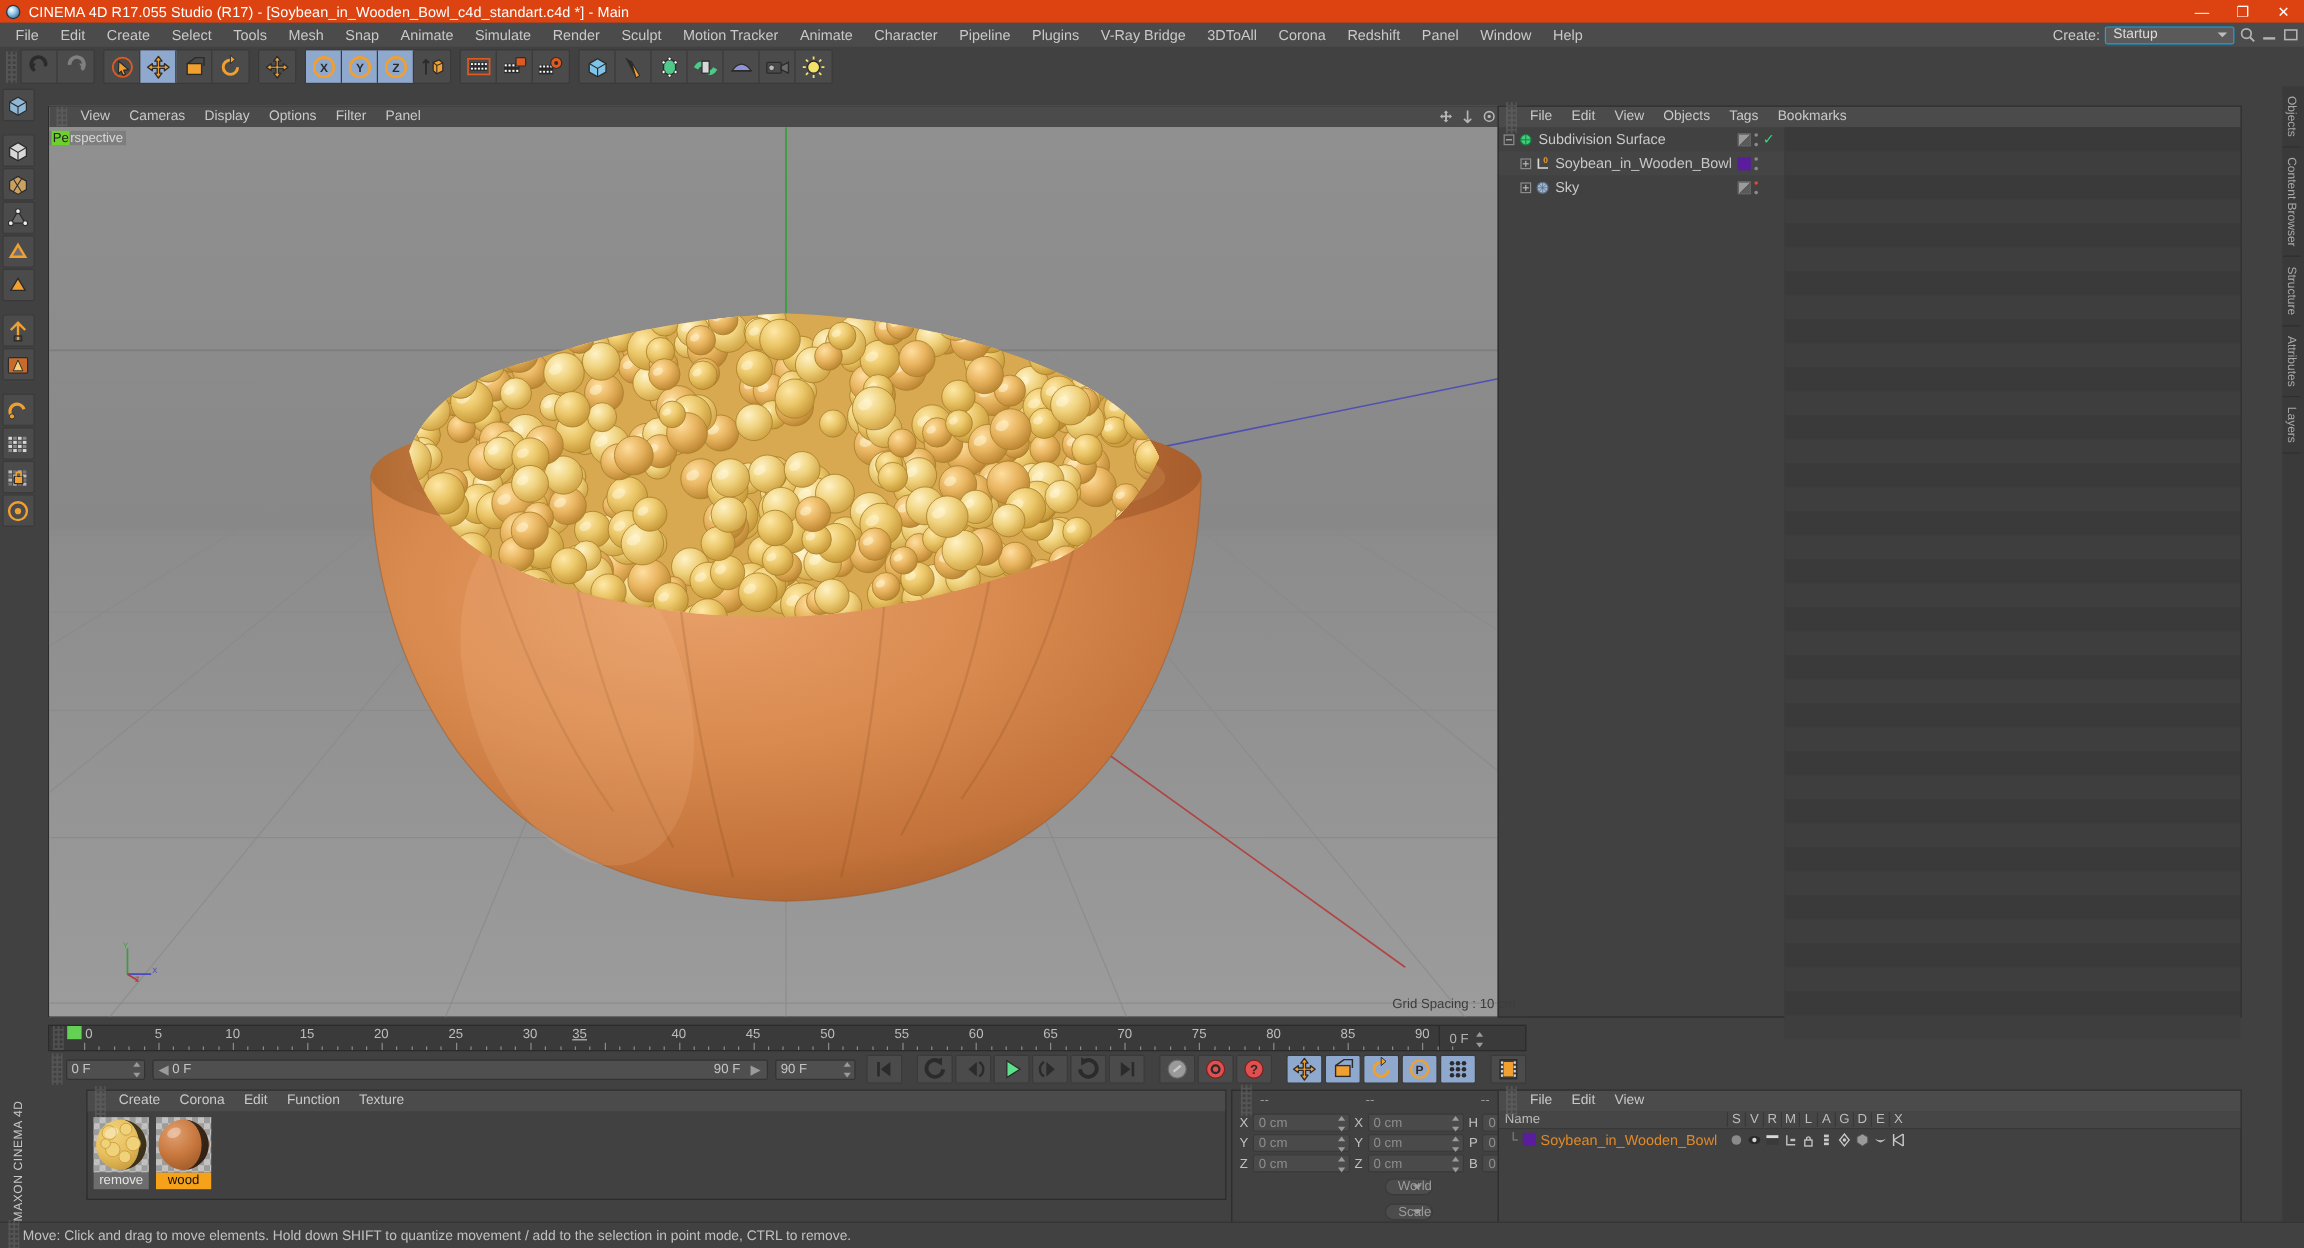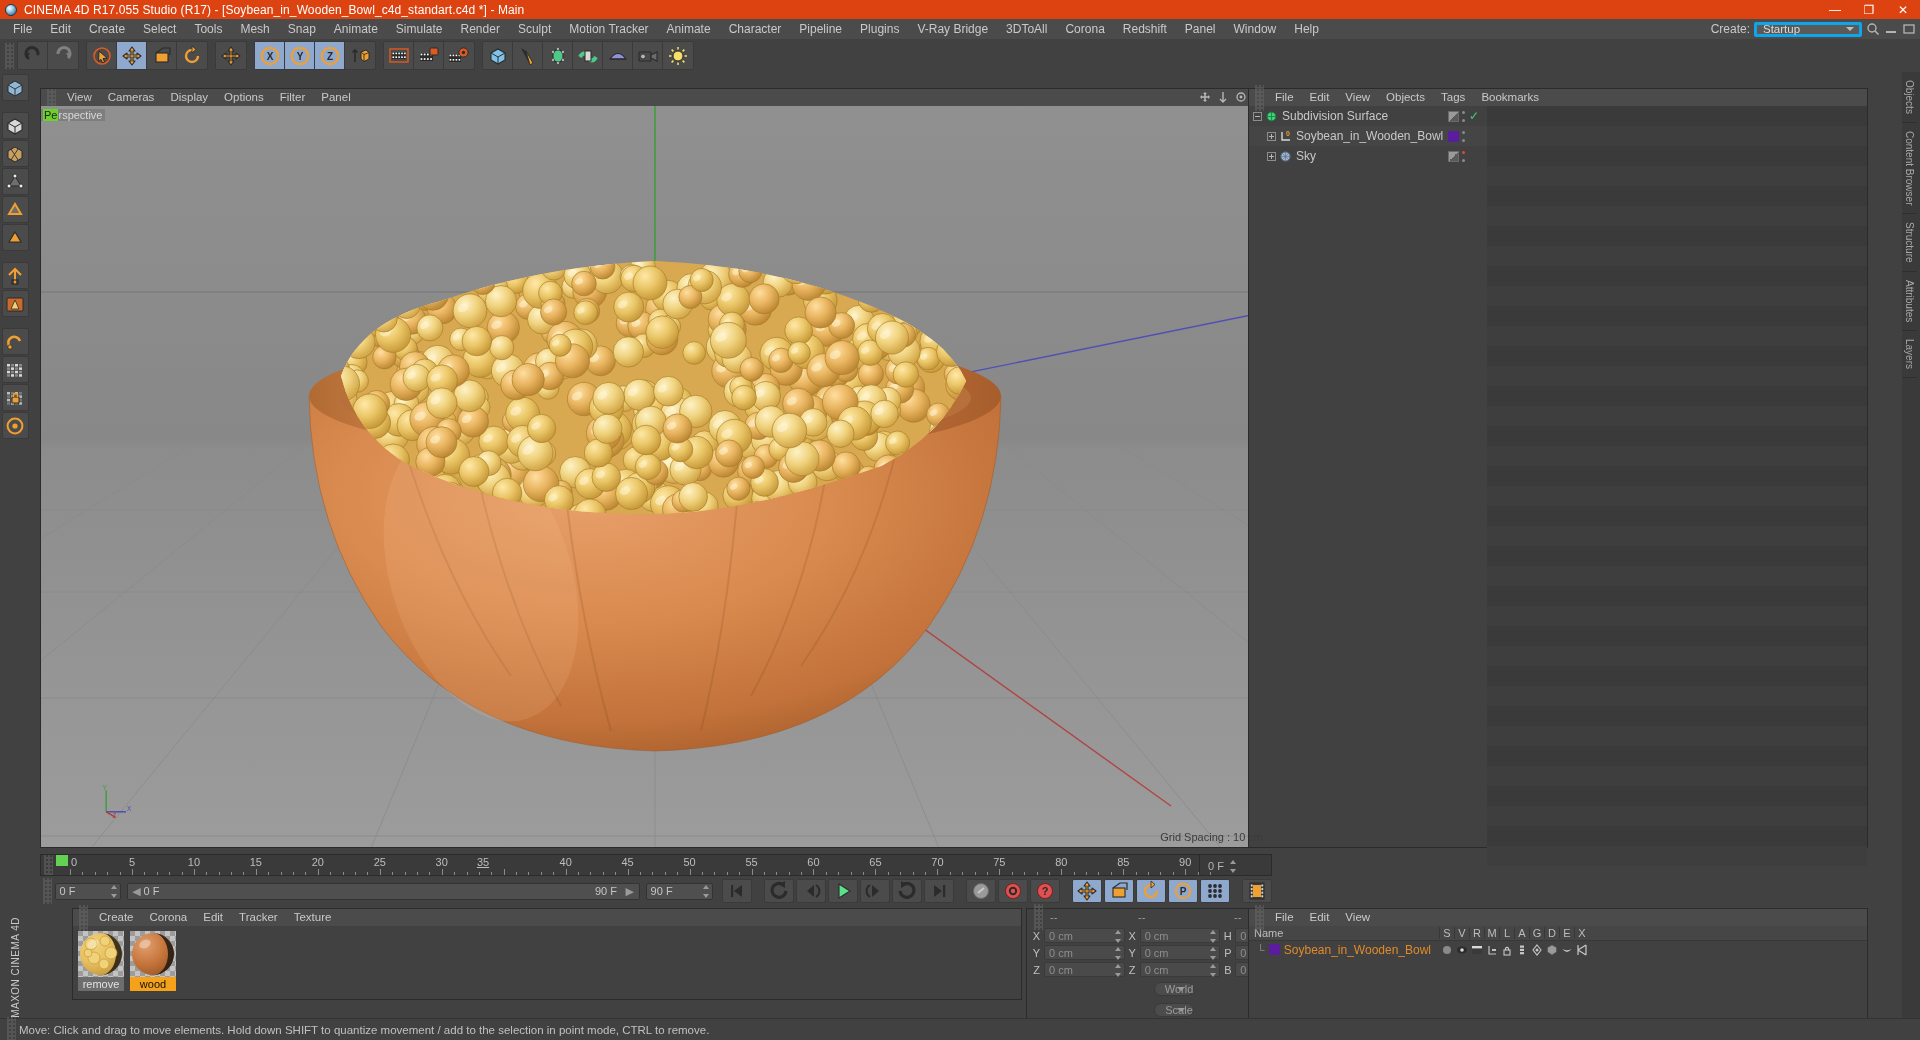--- a/index.html
+++ b/index.html
@@ -19,21 +19,21 @@
     color:#fff; font-size:12px; }
 
   
   .menubar { height:20px; background:#4b4b4b; display:flex; align-items:center;
     padding-left:4px; position:relative; }
   .menu-item { padding:0 9px; height:20px; line-height:20px; font-size:12px; color:#c9c9c9;
     white-space:nowrap; }
   .layout-box { position:absolute; right:4px; top:0; height:20px; display:flex;
     align-items:center; gap:4px; }
   .layout-label { font-size:12px; color:#c9c9c9; }
-  .lsel { width:108px; height:15px; background:#5a5a5a; border:3px solid #0ea5e9;
+  .lsel { width:108px; height:15px; background:#5a5a5a; border:1px solid #0ea5e9;
     border-radius:2px; display:flex; align-items:center; padding-left:6px; font-size:11.5px;
     color:#dcdcdc; position:relative; }
   .lsel .cv { position:absolute; right:5px; width:0;height:0;
     border-left:4px solid transparent;border-right:4px solid transparent;border-top:4px solid #bdbdbd; }
   .mini-ico { width:14px; height:14px; display:inline-block; opacity:.85; }
 
   
   .toolstrip { height:33px; background:#414141; display:flex; align-items:center;
     padding-left:2px; gap:0px; }
   .grip { width:9px; height:26px; background:
@@ -1727,21 +1727,21 @@
       </div>
   </div>
 
   <div class="mm">
     <div class="pm-menu">
       <div class="grip"></div>
       <div id="mm-menu-items" style="display:flex">
           <div class="menu-item">Create</div>
           <div class="menu-item">Corona</div>
           <div class="menu-item">Edit</div>
-          <div class="menu-item">Tracker</div>
+          <div class="menu-item">Function</div>
           <div class="menu-item">Texture</div>
         </div>
     </div>
     <div class="mm-body" id="mm-body">
         <div class="mat off">
           <div class="mat-sw">
             <svg width="46" height="46" viewBox="0 0 46 46">
               <defs>
                 <radialGradient id="mgsoybear" cx="32%" cy="28%" r="78%">
                   <stop offset="0%" stop-color="#f0d27a"></stop>

